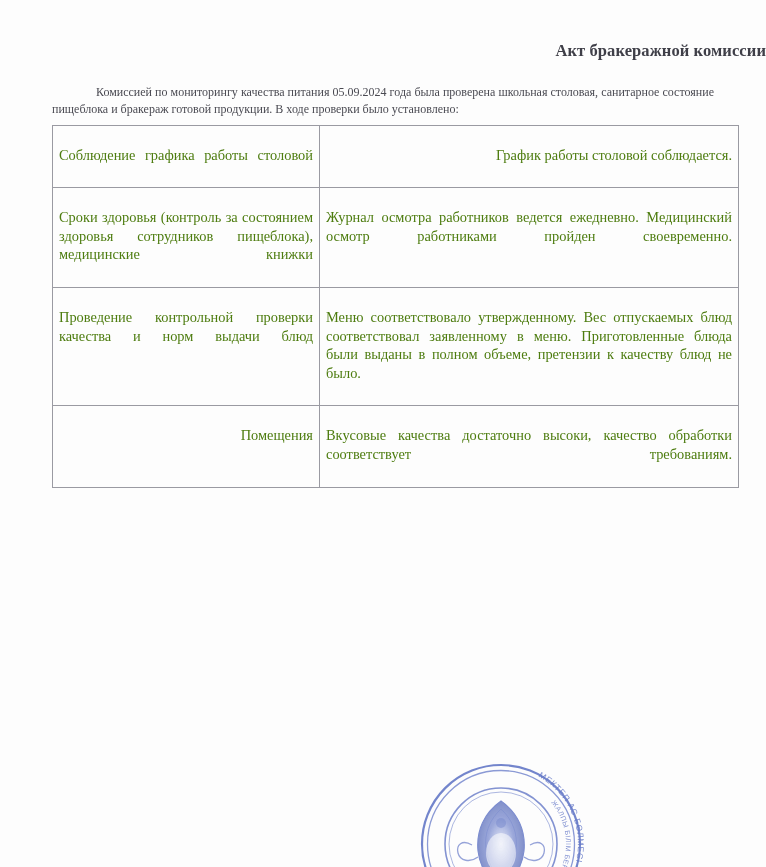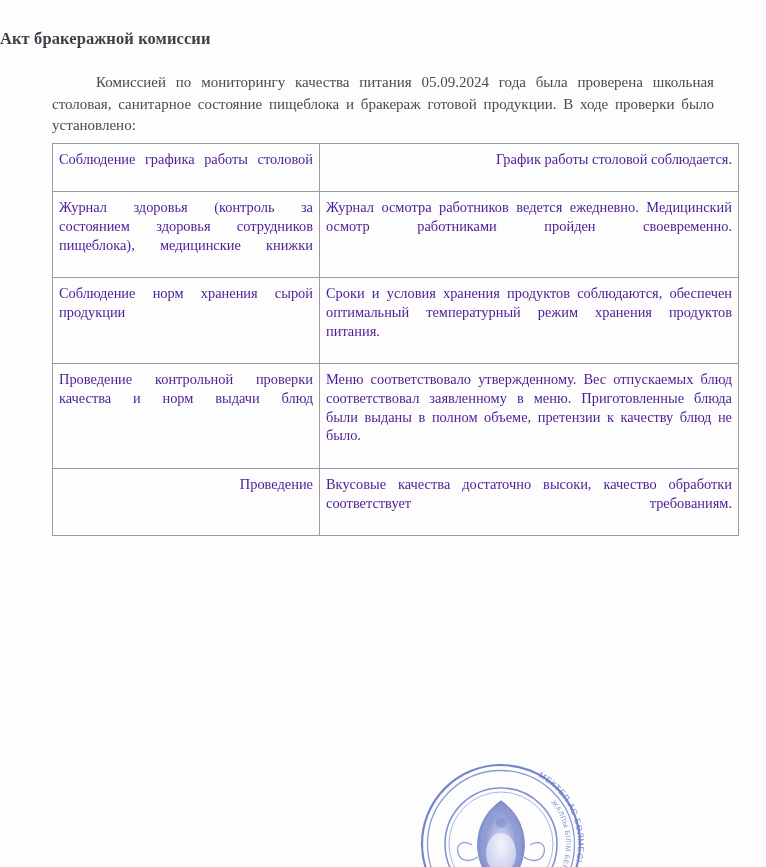--- a/index.html
+++ b/index.html
@@ -18,60 +18,60 @@
   .page {
     position: relative;
     width: 766px;
     height: 867px;
     box-sizing: border-box;
     padding: 0;
   }
 
   
   .title-block {
-    text-align: left;
-    padding-top: 28px;
+    text-align: right;
+    padding-top: 40px;
     line-height: 1.32;
   }
   .title-line {
     font-weight: bold;
     font-size: 16.5px;
     letter-spacing: 0.1px;
     color: #3f3f48;
   }
 
   
   .intro {
     margin: 22px 52px 0 52px;
-    font-size: 15px;
+    font-size: 12px;
     line-height: 1.45;
     text-align: justify;
     text-indent: 44px;
     color: #4a4a52;
     hyphens: none;
   }
 
   
   .tbl-wrap {
     margin: 6px 52px 0 52px;
   }
   table.report {
     border-collapse: collapse;
     width: 662px;
     table-layout: fixed;
     font-size: 14.4px;
     line-height: 1.3;
   }
   table.report td {
     border: 1px solid #9a9aa2;
-    padding: 6px 6px 4px 6px;
+    padding: 20px 6px 4px 6px;
     vertical-align: top;
     text-align: justify;
     text-justify: inter-word;
-    color: #4c1d95;
+    color: #4d7c0f;
   }
   table.report td.left-col {
     width: 254px;
   }
   table.report td.right-col {
     width: 406px;
   }
   td.left-col > span,
   td.right-col > span {
     display: block;
@@ -119,45 +119,37 @@
         <tr>
           <td class="left-col">
               <span class="jtext">Соблюдение графика работы столовой</span>
             </td>
           <td class="right-col">
               <span class="noj">График работы столовой соблюдается.</span>
             </td>
         </tr>
         <tr>
           <td class="left-col">
-              <span class="jtext">Журнал здоровья (контроль за состоянием здоровья сотрудников пищеблока), медицинские книжки</span>
+              <span class="jtext">Сроки здоровья (контроль за состоянием здоровья сотрудников пищеблока), медицинские книжки</span>
             </td>
           <td class="right-col">
               <span class="jtext">Журнал осмотра работников ведется ежедневно. Медицинский осмотр работниками пройден своевременно.</span>
-            </td>
-        </tr>
-        <tr>
-          <td class="left-col">
-              <span class="jtext">Соблюдение норм хранения сырой продукции</span>
-            </td>
-          <td class="right-col">
-              <span class="jtext">Сроки и условия хранения продуктов соблюдаются, обеспечен оптимальный температурный режим хранения продуктов питания.</span>
             </td>
         </tr>
         <tr>
           <td class="left-col">
               <span class="jtext">Проведение контрольной проверки качества и норм выдачи блюд</span>
             </td>
           <td class="right-col">
               <span class="jtext">Меню соответствовало утвержденному. Вес отпускаемых блюд соответствовал заявленному в меню. Приготовленные блюда были выданы в полном объеме, претензии к качеству блюд не было.</span>
             </td>
         </tr>
         <tr>
           <td class="left-col">
-              <span class="noj">Проведение</span>
+              <span class="noj">Помещения</span>
             </td>
           <td class="right-col">
               <span class="jtext">Вкусовые качества достаточно высоки, качество обработки соответствует требованиям.</span>
             </td>
         </tr>
       </tbody>
     </table>
   </div>
 
   <div class="stamp">

